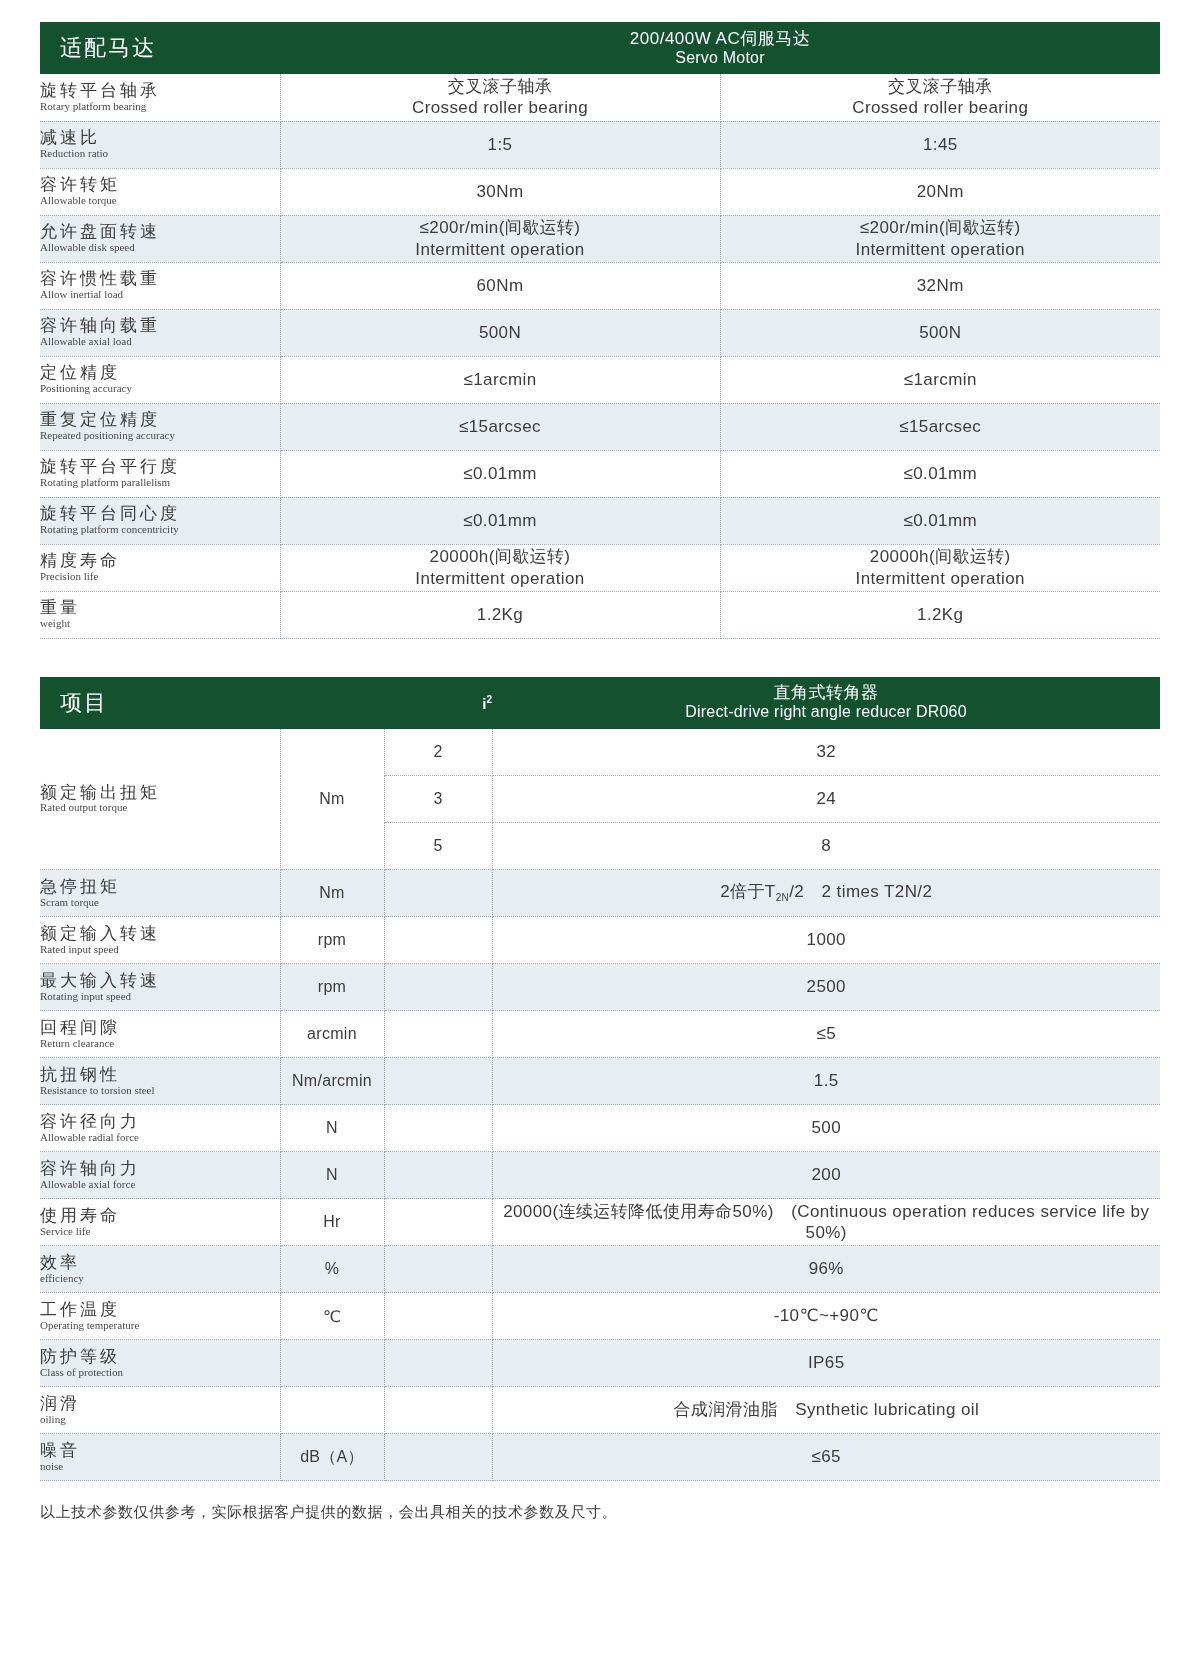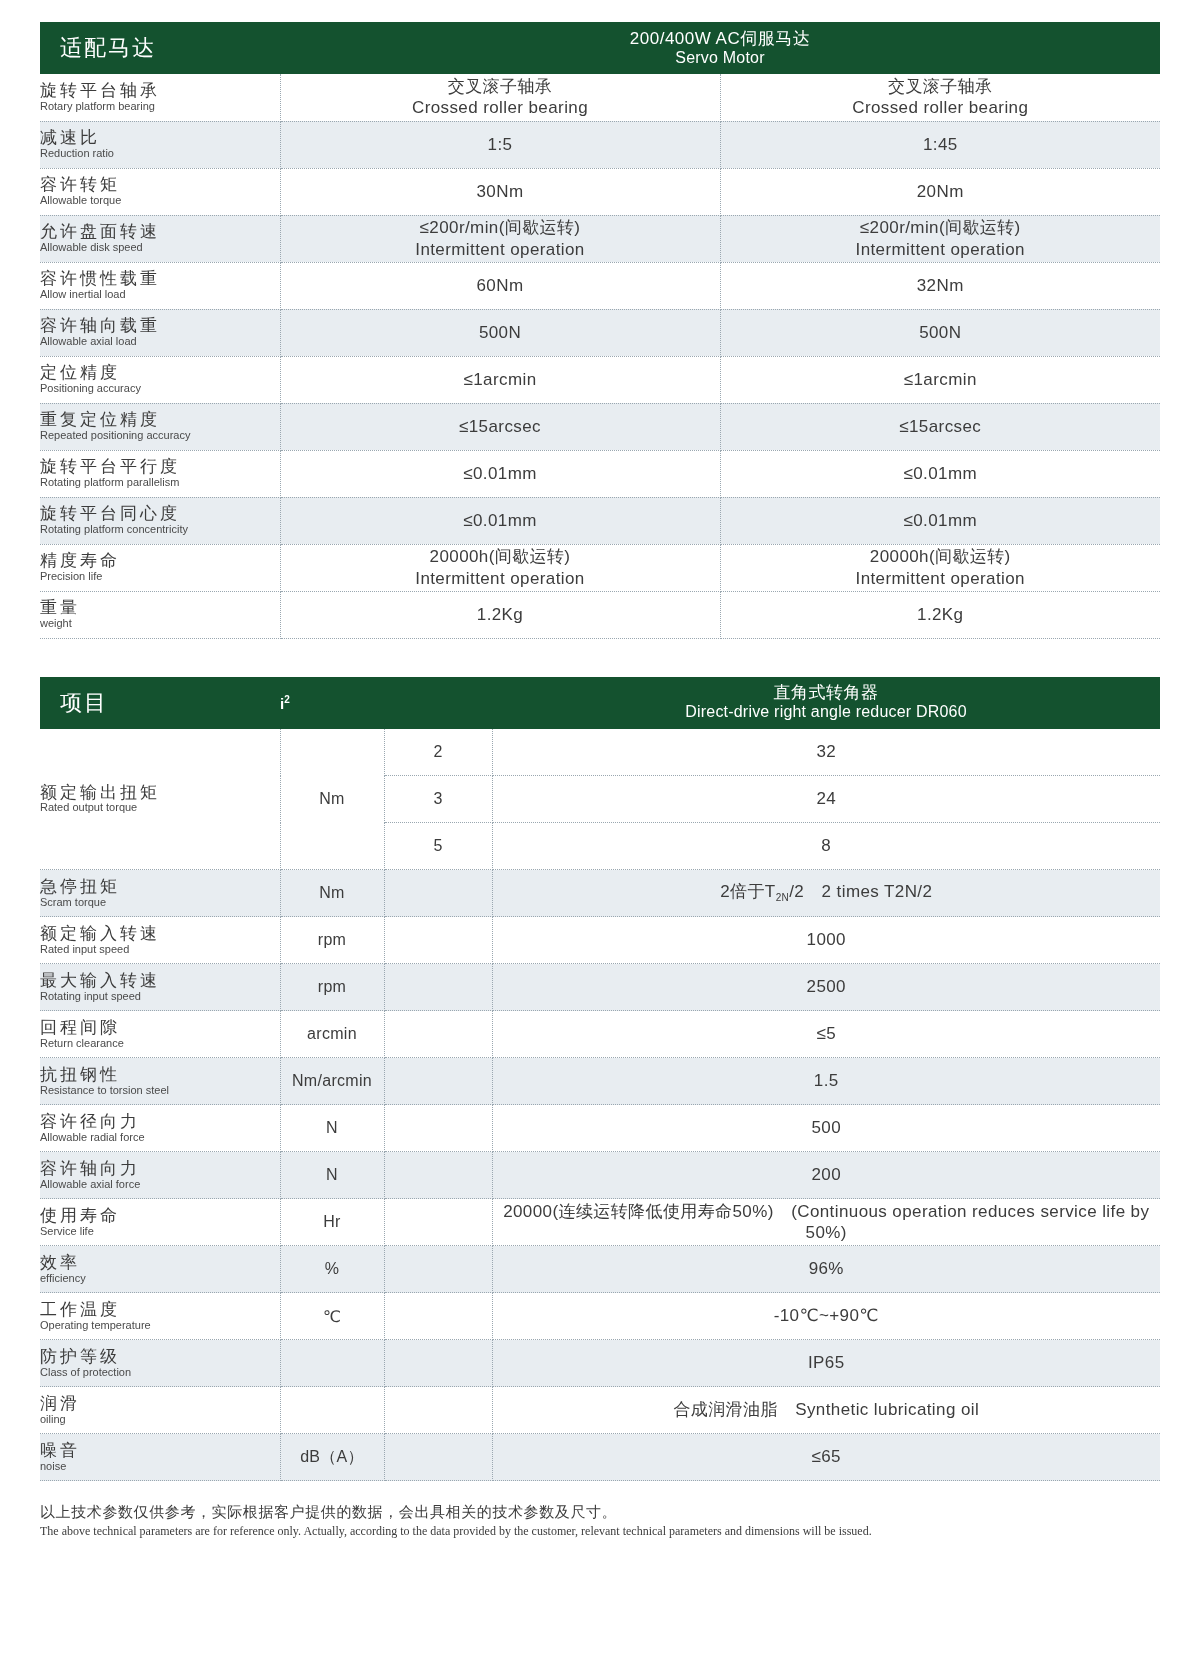--- a/index.html
+++ b/index.html
@@ -55,21 +55,21 @@
     font-size: 17px;
     letter-spacing: 0.5px;
     display: block;
   }
   .thead-en {
     font-size: 16px;
     display: block;
     letter-spacing: 0.2px;
   }
   .thead-i2 {
-    text-align: left;
+    text-align: right;
     font-size: 15px;
     font-weight: 700;
   }
   .thead-i2 sup { font-size: 10px; }
 
   
   .spec-table tbody tr { height: 47px; }
   .row-shade td { background: #e8edf1; }
   .row-plain td { background: #ffffff; }
 
@@ -82,21 +82,21 @@
     line-height: 1.05;
   }
   .lbl .cn {
     display: block;
     font-size: 17px;
     color: #3c3c3c;
     letter-spacing: 3px;
   }
   .lbl .en {
     display: block;
-    font-family: Liberation Sans, sans-serif;
+    font-family: Liberation Serif, serif;
     font-size: 11px;
     color: #4a4a4a;
     letter-spacing: 0px;
     margin-top: 1px;
   }
 
   
   .val {
     text-align: center;
     font-size: 17px;
@@ -468,16 +468,15 @@
           </td>
           <td class="unit vdash hdash">dB（A）</td>
           <td class="ratio vdash hdash"></td>
           <td class="val hdash">≤65</td>
         </tr>
       </tbody>
   </table>
 
   <div class="footnote">
     <span class="cn">以上技术参数仅供参考，实际根据客户提供的数据，会出具相关的技术参数及尺寸。</span>
-    <span class="en">The above technical parameters are for reference only. Actually, according to the data provided by the customer, relevant technical parameters and dimensions will be issued.</span>
   </div>
 
 </div>
 
 </body></html>

